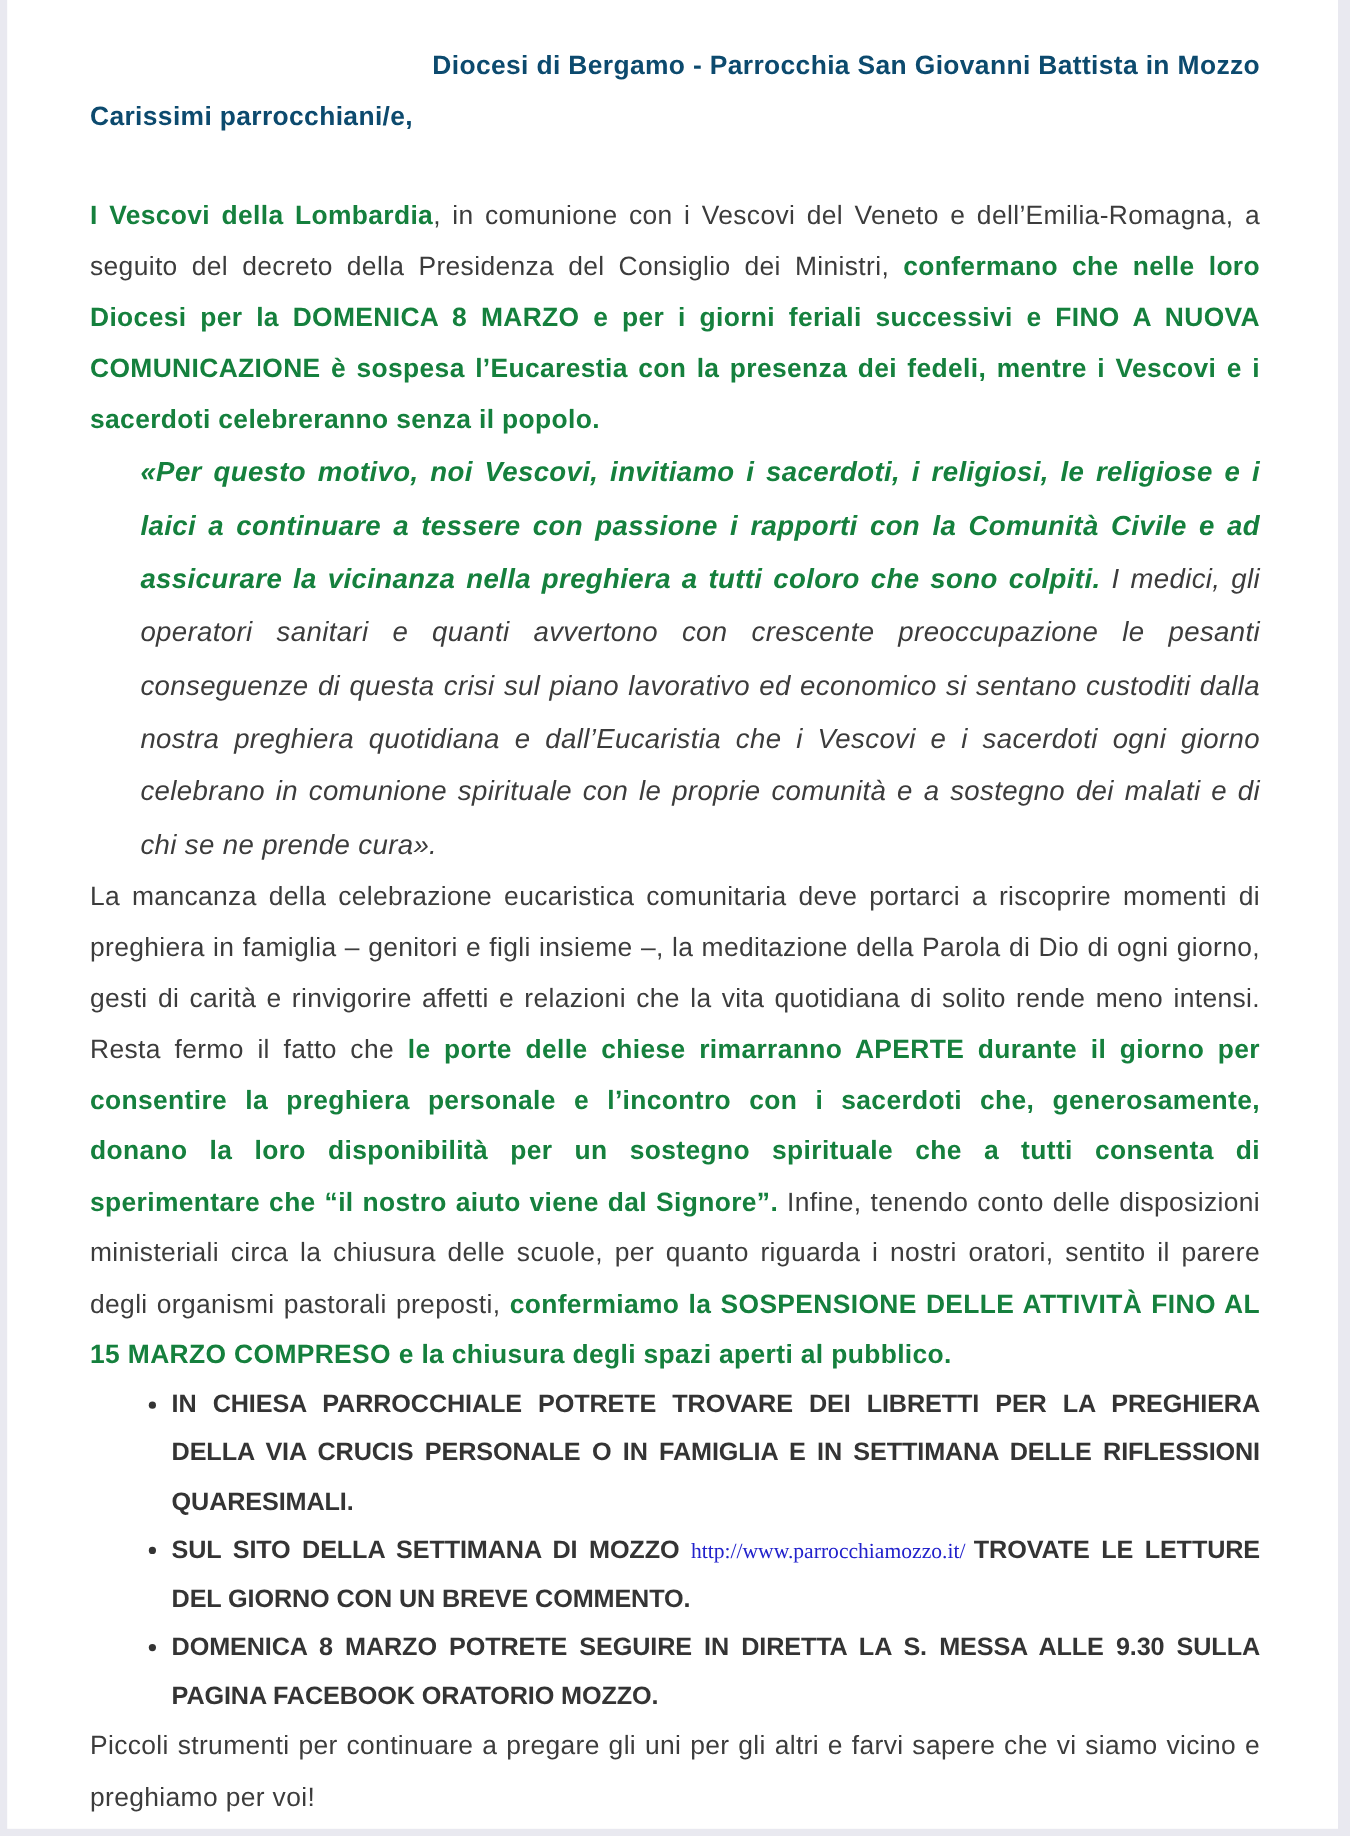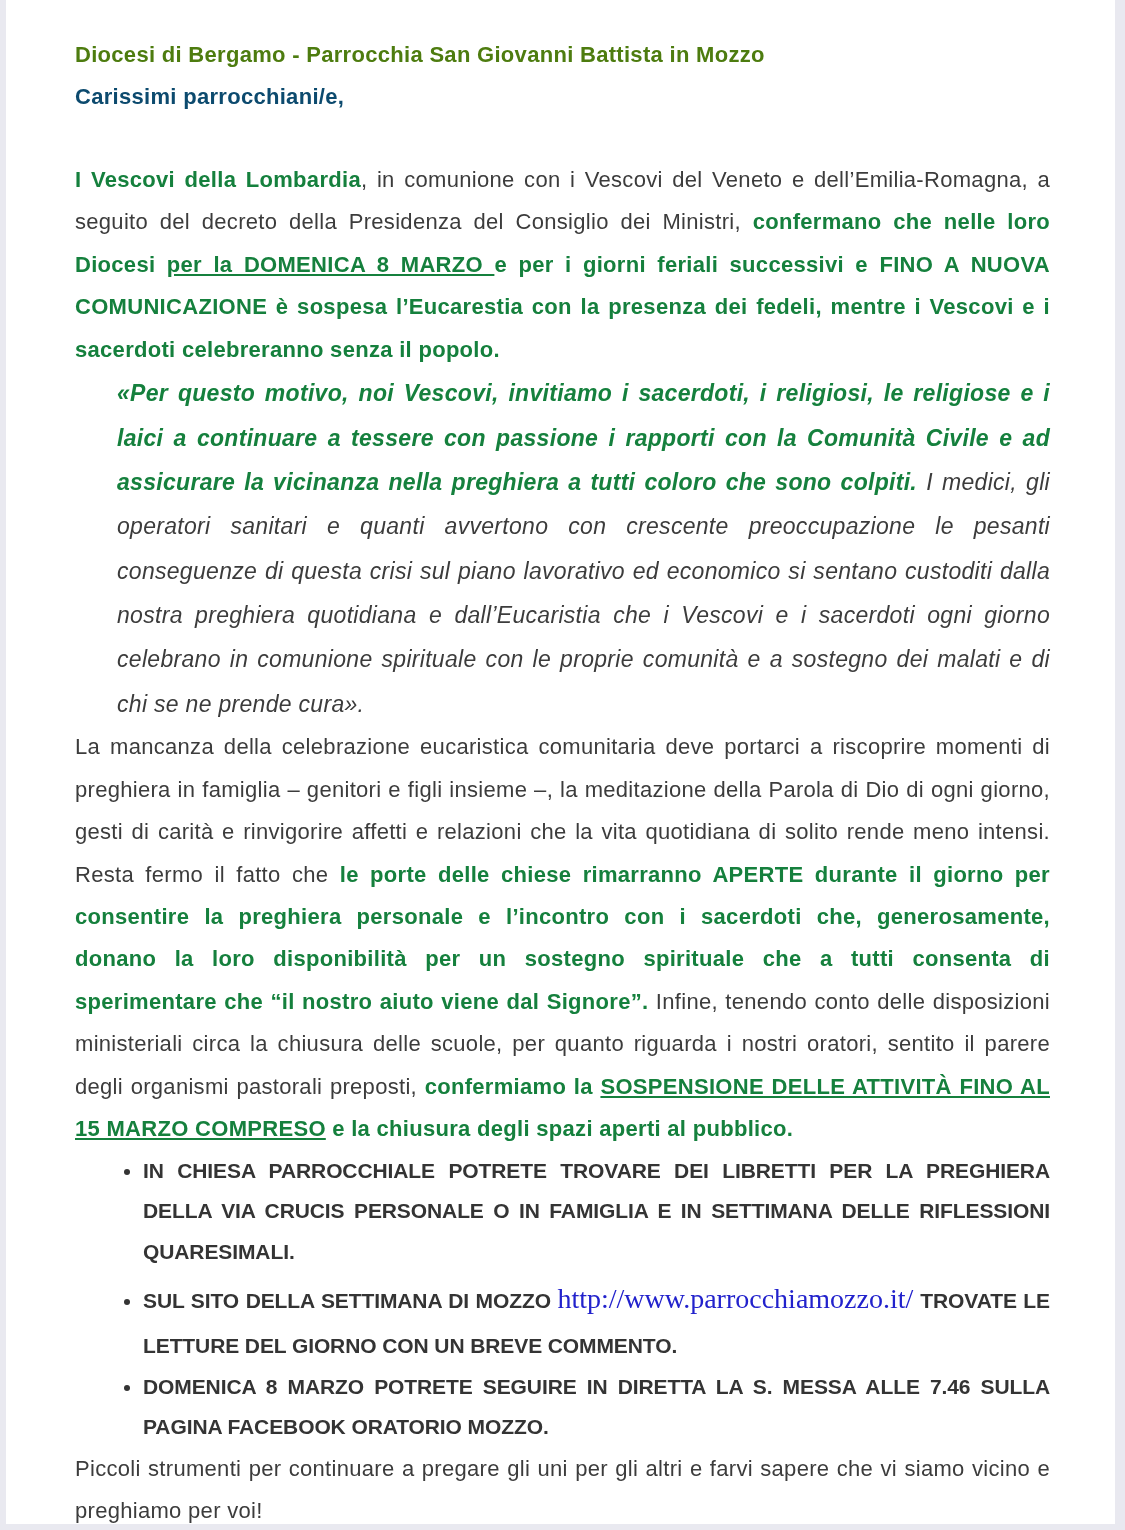--- a/index.html
+++ b/index.html
@@ -17,30 +17,31 @@
     box-sizing:border-box;
     padding:34px 65px 0 69px;
     color:#3c3c3c;
     font-size:22px;
     line-height:1.93;
     letter-spacing:.3px;
   }
   p{margin:0;padding:0;text-align:justify;}
   .title{
     font-weight:bold;
-    color:#4d7c0f;
+    text-align:right;
+    color:#0c4a6e;
   }
   .salutation{
     font-weight:bold;
     margin-bottom:40px;
     color:#0c4a6e;
     text-align:left;
   }
   b{color:#15803d;}
-  .u{text-decoration:underline;}
+  .u{}
   .quote{
     margin-left:42px;
     font-size:23px;
   }
   ul.bullets{
     margin:0;
     padding-left:68px;
     list-style:disc outside;
   }
   ul.bullets li{
@@ -48,21 +49,21 @@
     color:#343434;
     text-align:justify;
     font-size:21px;
     letter-spacing:-0.1px;
   }
   .link{
     font-family:"Liberation Serif", serif;
     font-weight:normal;
     color:#2222cc;
     letter-spacing:0;
-    font-size:28px;
+    font-size:18px;
     text-decoration:none;
     cursor:pointer;
   }
   .after-link{padding-left:7px;}
   .closing{text-align:justify;}
 </style>
 </head>
 <body>
 
 <div class="page">
@@ -74,18 +75,18 @@
   <p class="para"><b>I Vescovi della Lombardia</b><span>, in comunione con i Vescovi del Veneto e dell’Emilia-Romagna, a seguito del decreto della Presidenza del Consiglio dei Ministri, </span><b>confermano che nelle loro Diocesi </b><b class="u">per la DOMENICA 8 MARZO </b><b>e per i giorni feriali successivi e FINO A NUOVA COMUNICAZIONE è sospesa l’Eucarestia con la presenza dei fedeli, mentre i Vescovi e i sacerdoti celebreranno senza il popolo.</b></p>
 
   <p class="para quote"><b><i>«Per questo motivo, noi Vescovi, invitiamo i sacerdoti, i religiosi, le religiose e i laici a continuare a tessere con passione i rapporti con la Comunità Civile e ad assicurare la vicinanza nella preghiera a tutti coloro che sono colpiti.</i></b><i> I medici, gli operatori sanitari e quanti avvertono con crescente preoccupazione le pesanti conseguenze di questa crisi sul piano lavorativo ed economico si sentano custoditi dalla nostra preghiera quotidiana e dall’Eucaristia che i Vescovi e i sacerdoti ogni giorno celebrano in comunione spirituale con le proprie comunità e a sostegno dei malati e di chi se ne prende cura».</i></p>
 
   <p class="para"><span>La mancanza della celebrazione eucaristica comunitaria deve portarci a riscoprire momenti di preghiera in famiglia – genitori e figli insieme –, la meditazione della Parola di Dio di ogni giorno, gesti di carità e rinvigorire affetti e relazioni che la vita quotidiana di solito rende meno intensi.  Resta fermo il fatto che </span><b>le porte delle chiese rimarranno APERTE durante il giorno per consentire la preghiera personale e l’incontro con i sacerdoti che, generosamente, donano la loro disponibilità per un sostegno spirituale che a tutti consenta di sperimentare che “il nostro aiuto viene dal Signore”.</b><span> Infine, tenendo conto delle disposizioni ministeriali circa la chiusura delle scuole, per quanto riguarda i nostri oratori, sentito il parere degli organismi pastorali preposti, </span><b>confermiamo la </b><b class="u">SOSPENSIONE DELLE ATTIVITÀ FINO AL 15 MARZO COMPRESO</b><b> e la chiusura degli spazi aperti al pubblico.</b></p>
 
 
   <ul class="bullets">
     <li><span>IN CHIESA PARROCCHIALE POTRETE TROVARE DEI LIBRETTI PER LA PREGHIERA DELLA VIA CRUCIS PERSONALE O IN FAMIGLIA E IN SETTIMANA DELLE RIFLESSIONI QUARESIMALI.</span></li>
     <li><span>SUL SITO DELLA SETTIMANA DI MOZZO </span><span class="link">http://www.parrocchiamozzo.it/</span><span class="after-link">TROVATE LE LETTURE DEL GIORNO CON UN BREVE COMMENTO.</span></li>
-    <li><span>DOMENICA 8 MARZO POTRETE SEGUIRE IN DIRETTA LA S. MESSA ALLE 7.46 SULLA PAGINA FACEBOOK ORATORIO MOZZO.</span></li>
+    <li><span>DOMENICA 8 MARZO POTRETE SEGUIRE IN DIRETTA LA S. MESSA ALLE 9.30 SULLA PAGINA FACEBOOK ORATORIO MOZZO.</span></li>
   </ul>
 
   <p class="closing">Piccoli strumenti per continuare a pregare gli uni per gli altri e farvi sapere che vi siamo vicino e preghiamo per voi!</p>
 
 </div>
 
 </body></html>

